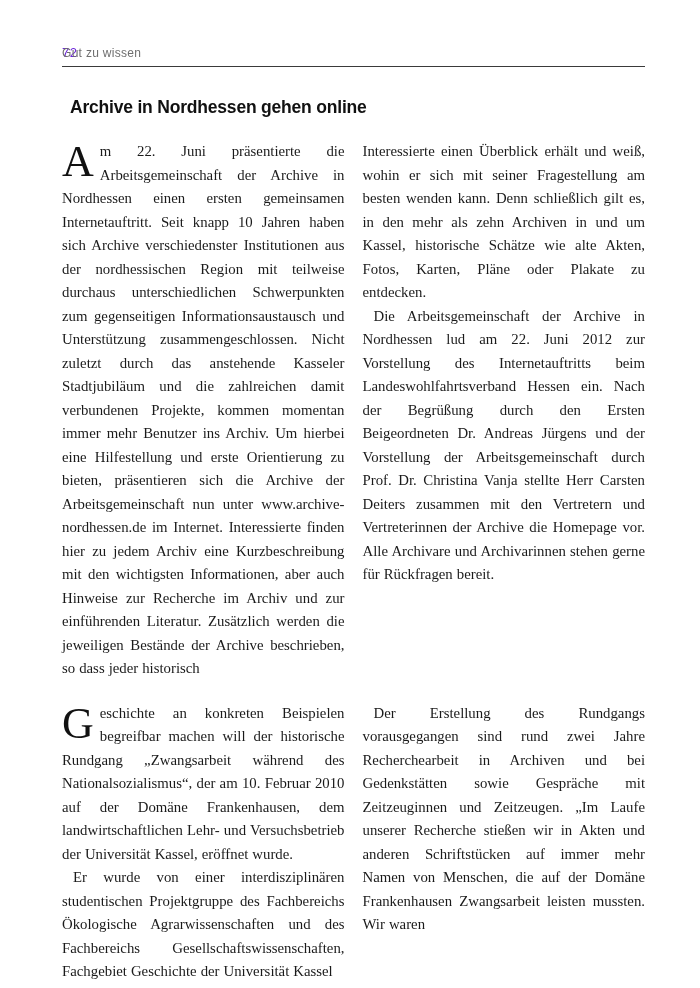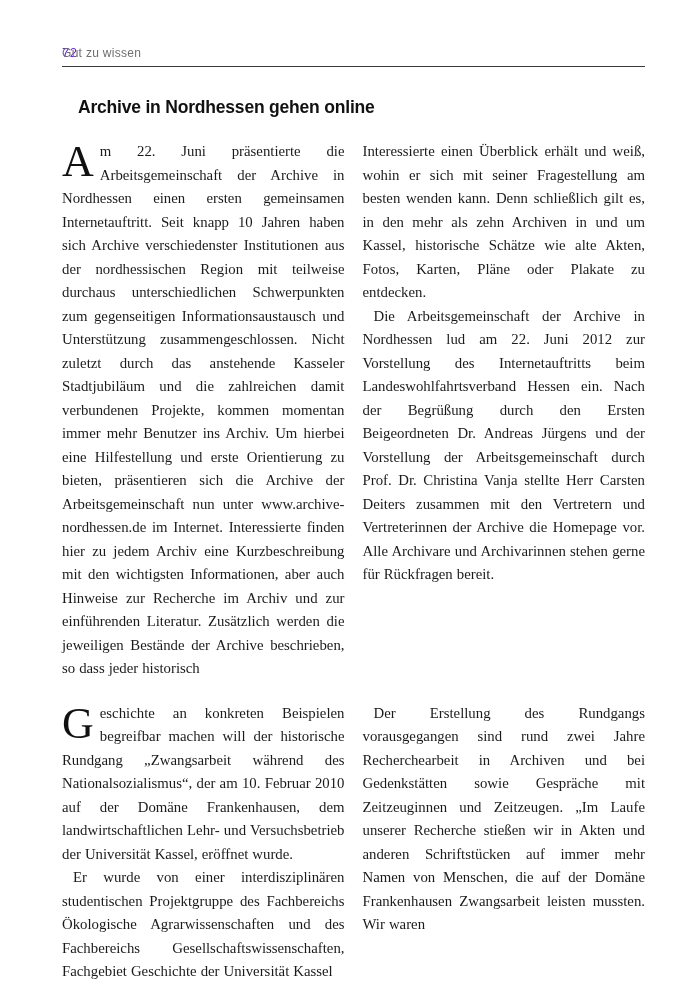--- a/index.html
+++ b/index.html
@@ -45,21 +45,21 @@
     letter-spacing: 0.3px;
   }
   
   .article-title {
     font-family: "Liberation Sans", "DejaVu Sans", sans-serif;
     font-weight: bold;
     font-size: 17.5px;
     line-height: 23px;
     color: #111111;
     letter-spacing: -0.2px;
-    margin: 16px;
+    margin: 8px;
   }
   .title-1 { margin-top: 29px; }
   .title-2 { margin-top: 27px; }
   
   .columns {
     display: flex;
     gap: 18px;
     margin-top: 21px;
   }
   .col {

